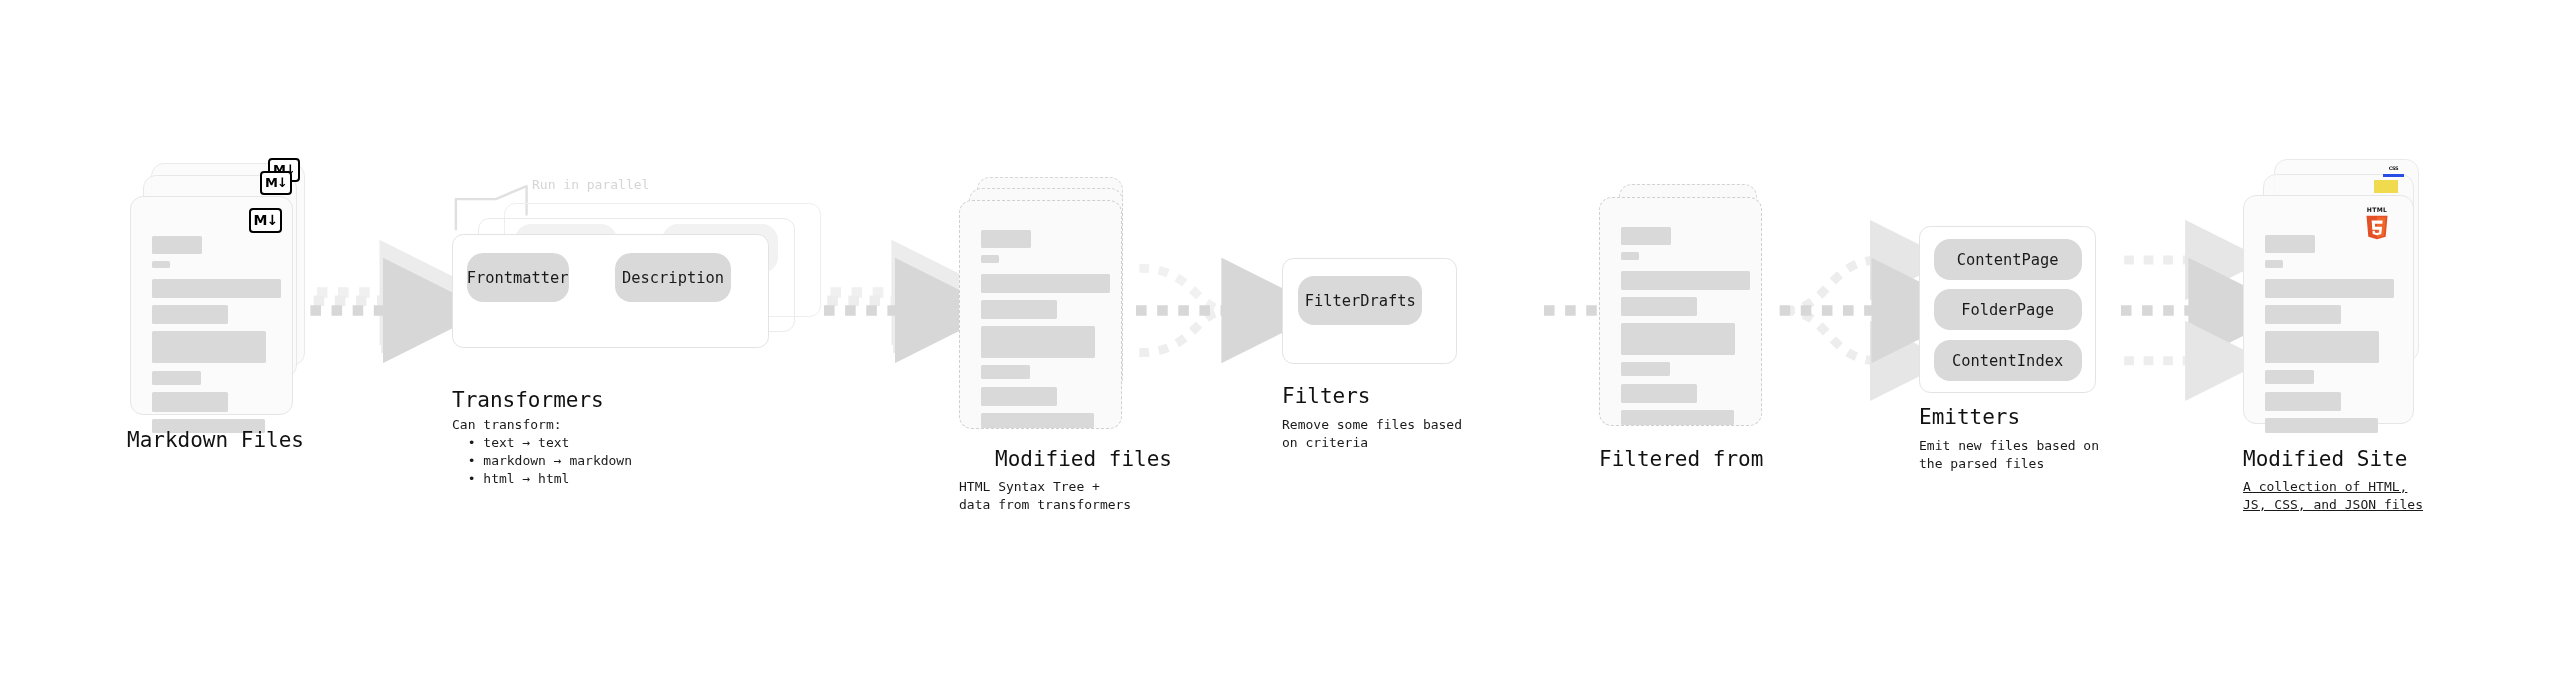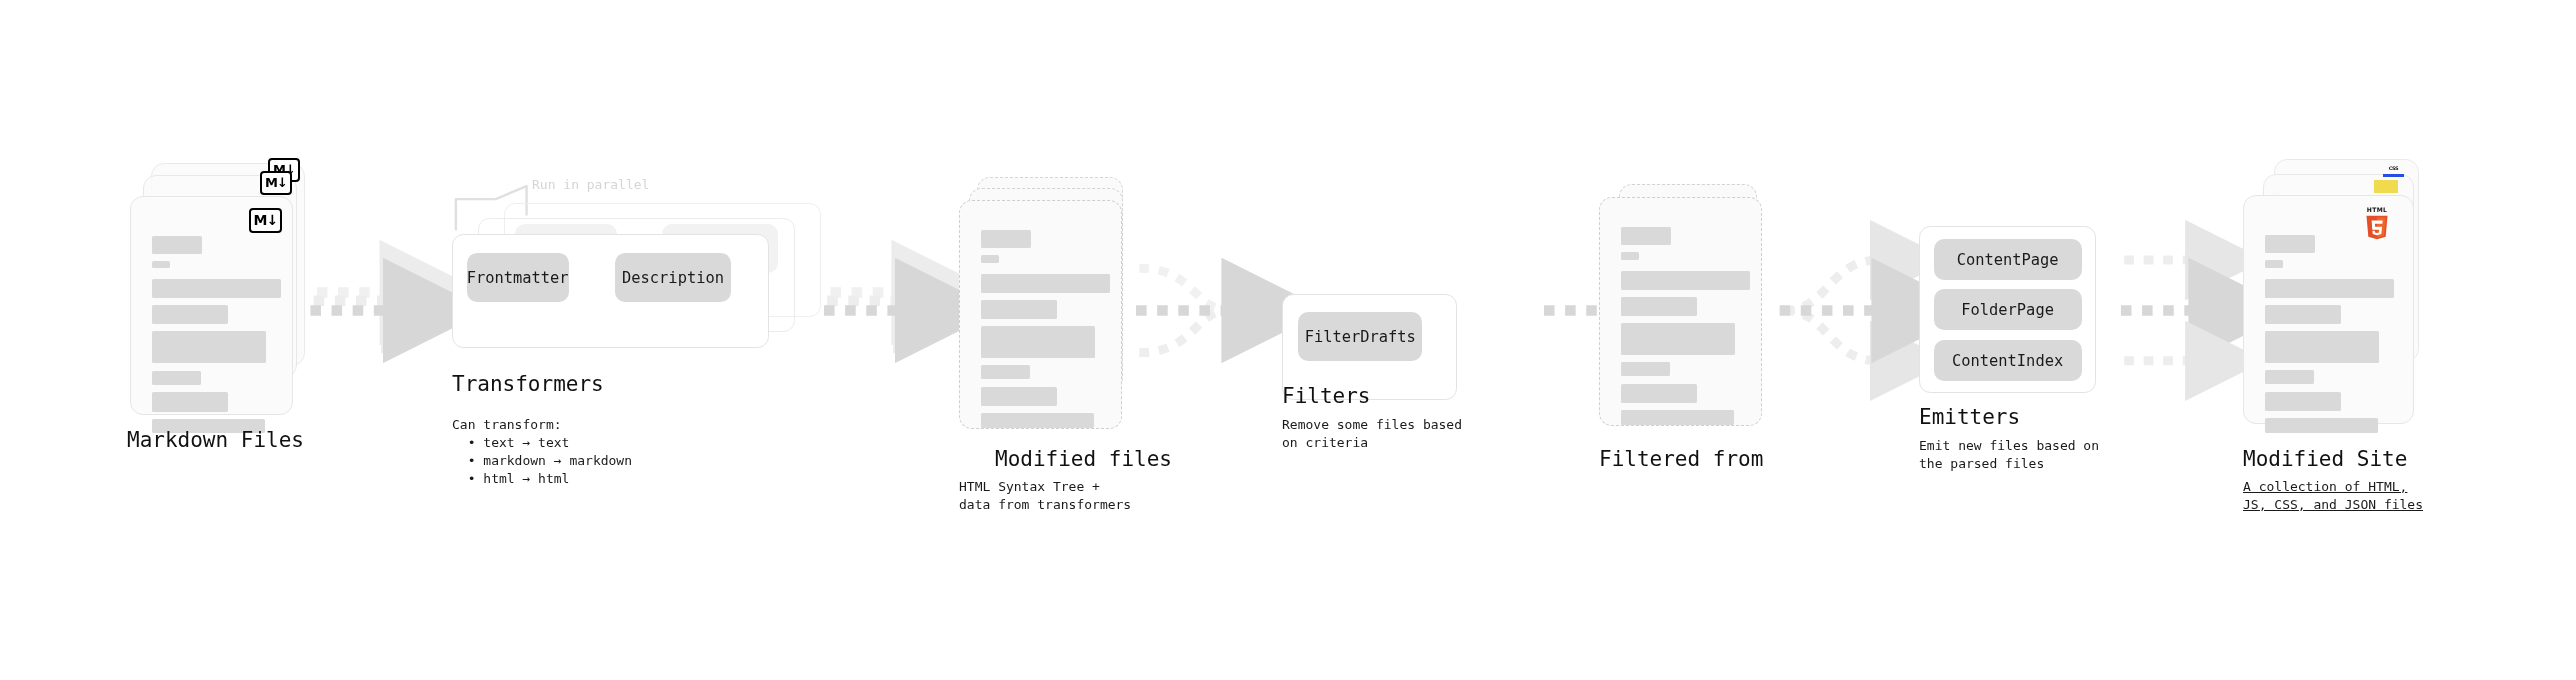--- a/index.html
+++ b/index.html
@@ -57,21 +57,21 @@
     border-radius:11.4px;
     background:#ffffff;
     box-sizing:border-box;
   }
   .groupbox.ghost2{border-color:#eeeeee;background:transparent;}
   .groupbox.ghost1{border-color:#ebebeb;background:transparent;}
 
   .chip{
     position:absolute;
     background:#d9d9d9;
-    border-radius:10px;
+    border-radius:16px;
     display:flex;align-items:center;justify-content:center;
     font-size:15.4px;color:#1a1a1a;
     white-space:nowrap;
     box-sizing:border-box;
   }
   .chip.ghost{background:#ececec;}
   .chip.ghost2{background:#f2f2f2;}
 
   
   .title{
@@ -224,21 +224,21 @@
     <div class="chip ghost2" style="left:210px;top:21px;width:116px;height:49px;"></div>
     <div class="chip ghost" style="left:41px;top:32.5px;width:102px;height:49px;"></div>
     <div class="chip ghost" style="left:189px;top:32.5px;width:116px;height:49px;"></div>
 
     <div class="groupbox" style="left:0px;top:31px;width:317px;height:114px;"></div>
 
     <div class="chip" style="left:14.6px;top:50px;width:102px;height:49px;">Frontmatter</div>
     <div class="chip" style="left:163px;top:50px;width:116px;height:49px;">Description</div>
   </div>
 
-  <div class="title" style="left:452px;top:372px;">Transformers</div>
+  <div class="title" style="left:452px;top:388px;">Transformers</div>
   <div class="desc" style="left:452px;top:416px;">Can transform:
   • text → text
   • markdown → markdown
   • html → html</div>
 
   <div class="doc-stack" style="left:959px;top:177px;width:187px;height:260px;">
     <div class="doc dashed back2" style="left:18px;top:0px;width:146px;height:203px;"></div>
     <div class="doc dashed back1" style="left:9.8px;top:11.4px;width:154px;height:203px;"></div>
     <div class="doc dashed" style="left:0px;top:23px;width:163px;height:229px;">
       <div class="doc-body" style="top:29px;">
@@ -251,21 +251,21 @@
         <div class="bar" style="width:76px;height:19.5px;"></div>
         <div class="bar" style="width:113px;height:14.6px;"></div>
       </div>
     </div>
   </div>
 
   <div class="title" style="left:959px;top:447px;margin-left:36px;">Modified files</div>
   <div class="desc" style="left:959px;top:478px;">HTML Syntax Tree +
 data from transformers</div>
 
-  <div style="position:absolute;left:1282px;top:258px;width:175px;height:137px;margin-top:36px;">
+  <div style="position:absolute;left:1282px;top:258px;width:175px;height:137px;">
     <div class="groupbox" style="left:0;top:0;width:175px;height:106px;"></div>
     <div class="chip" style="left:16.3px;top:18px;width:124px;height:49px;">FilterDrafts</div>
   </div>
 
   <div class="title" style="left:1282px;top:384px;">Filters</div>
   <div class="desc" style="left:1282px;top:416px;">Remove some files based
 on criteria</div>
 
   <div class="doc-stack" style="left:1599px;top:184px;width:187px;height:260px;">
     <div class="doc dashed back1" style="left:19.5px;top:0px;width:138px;height:203px;"></div>

